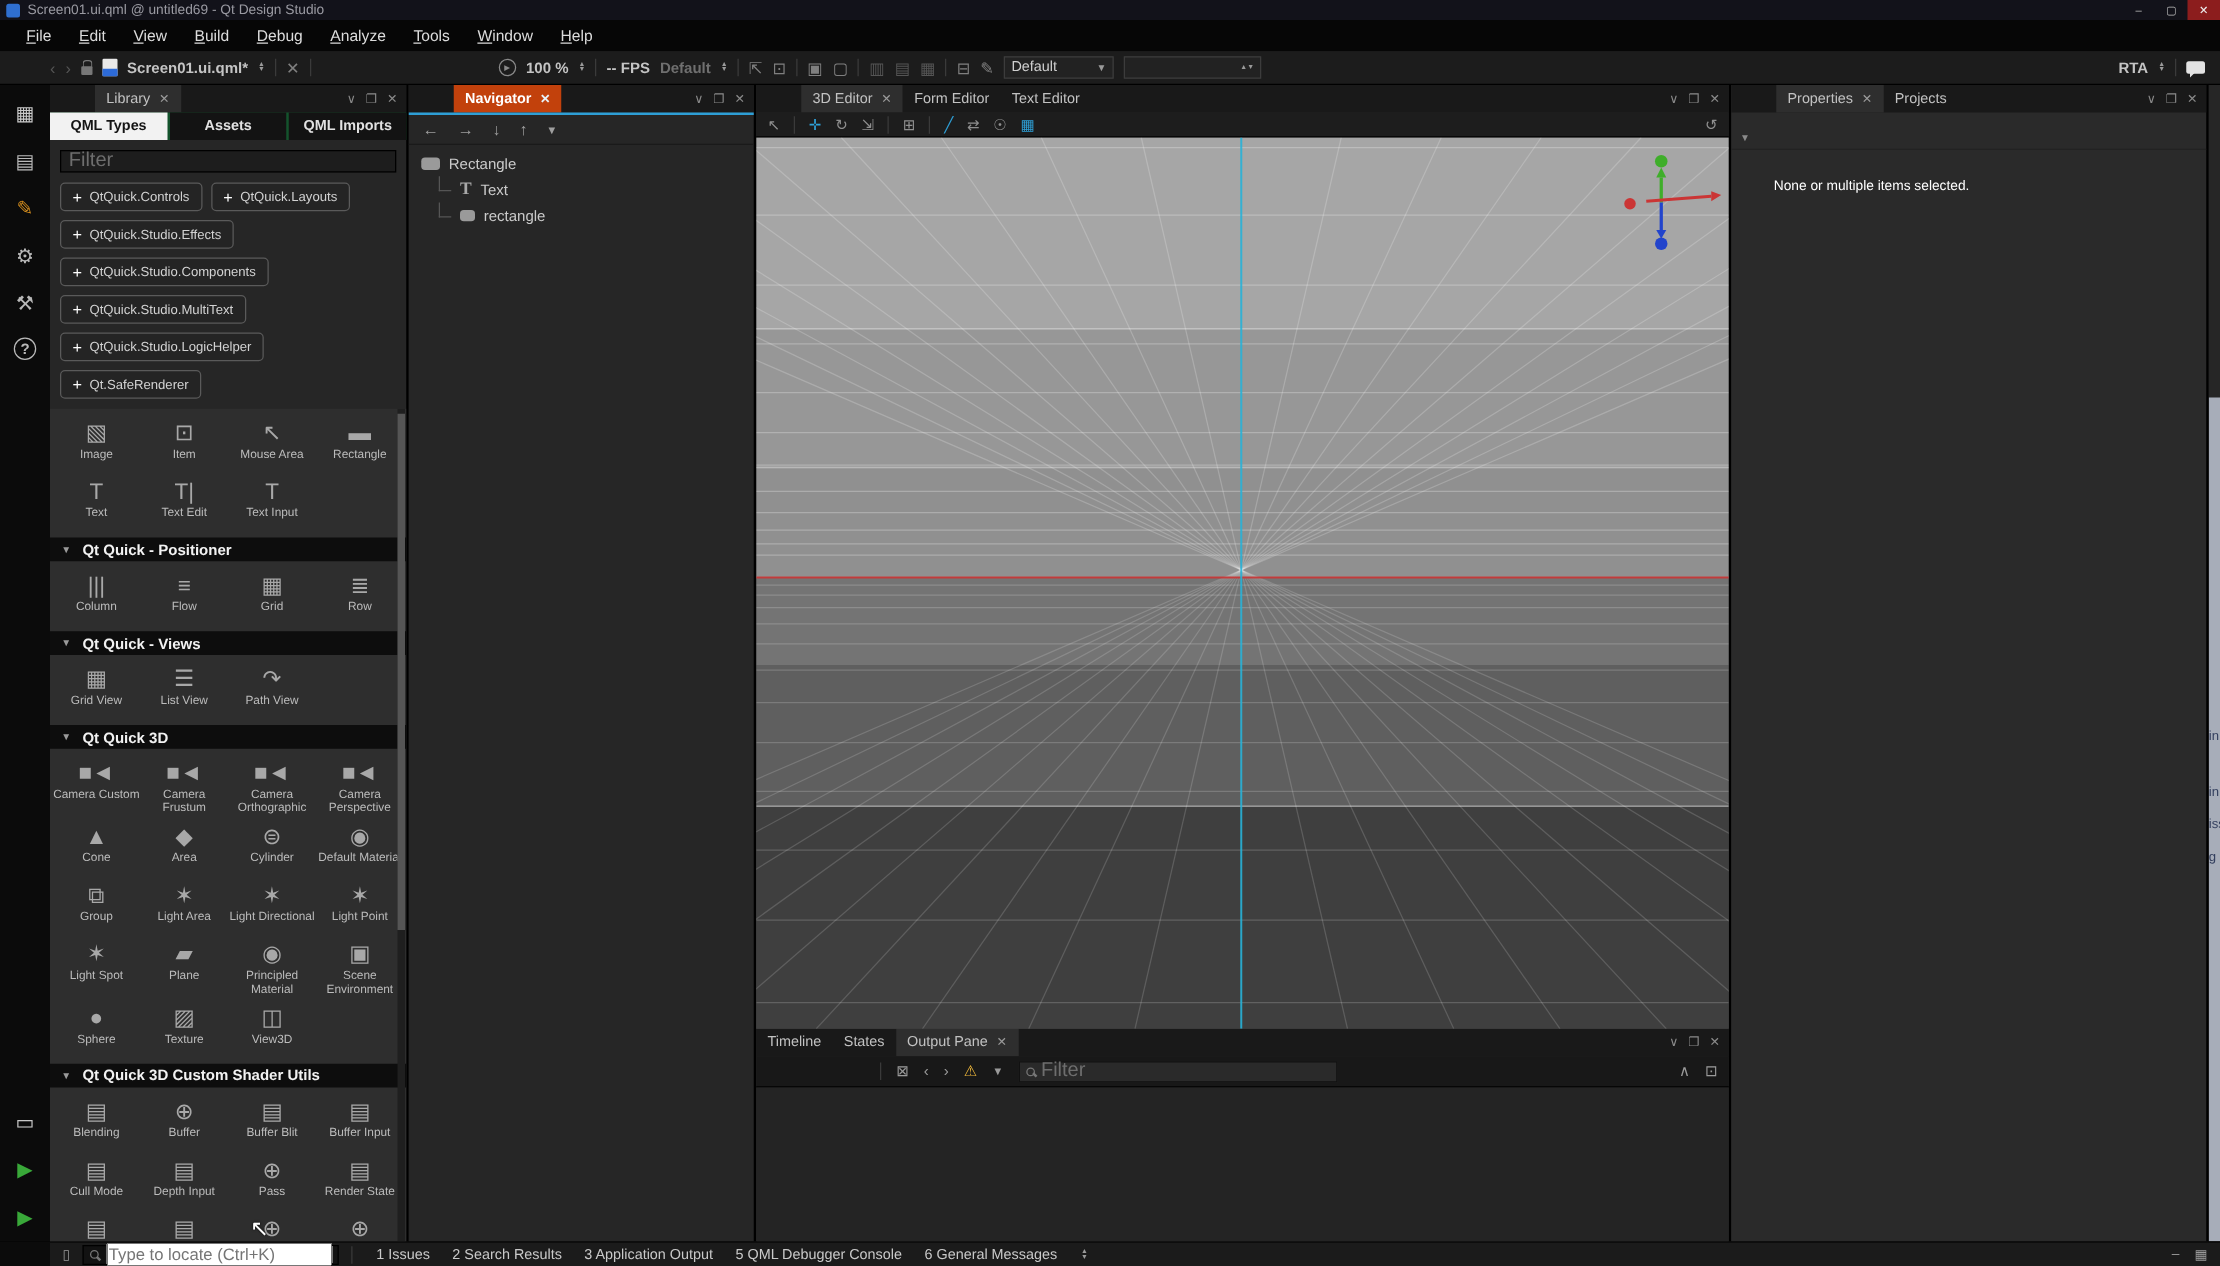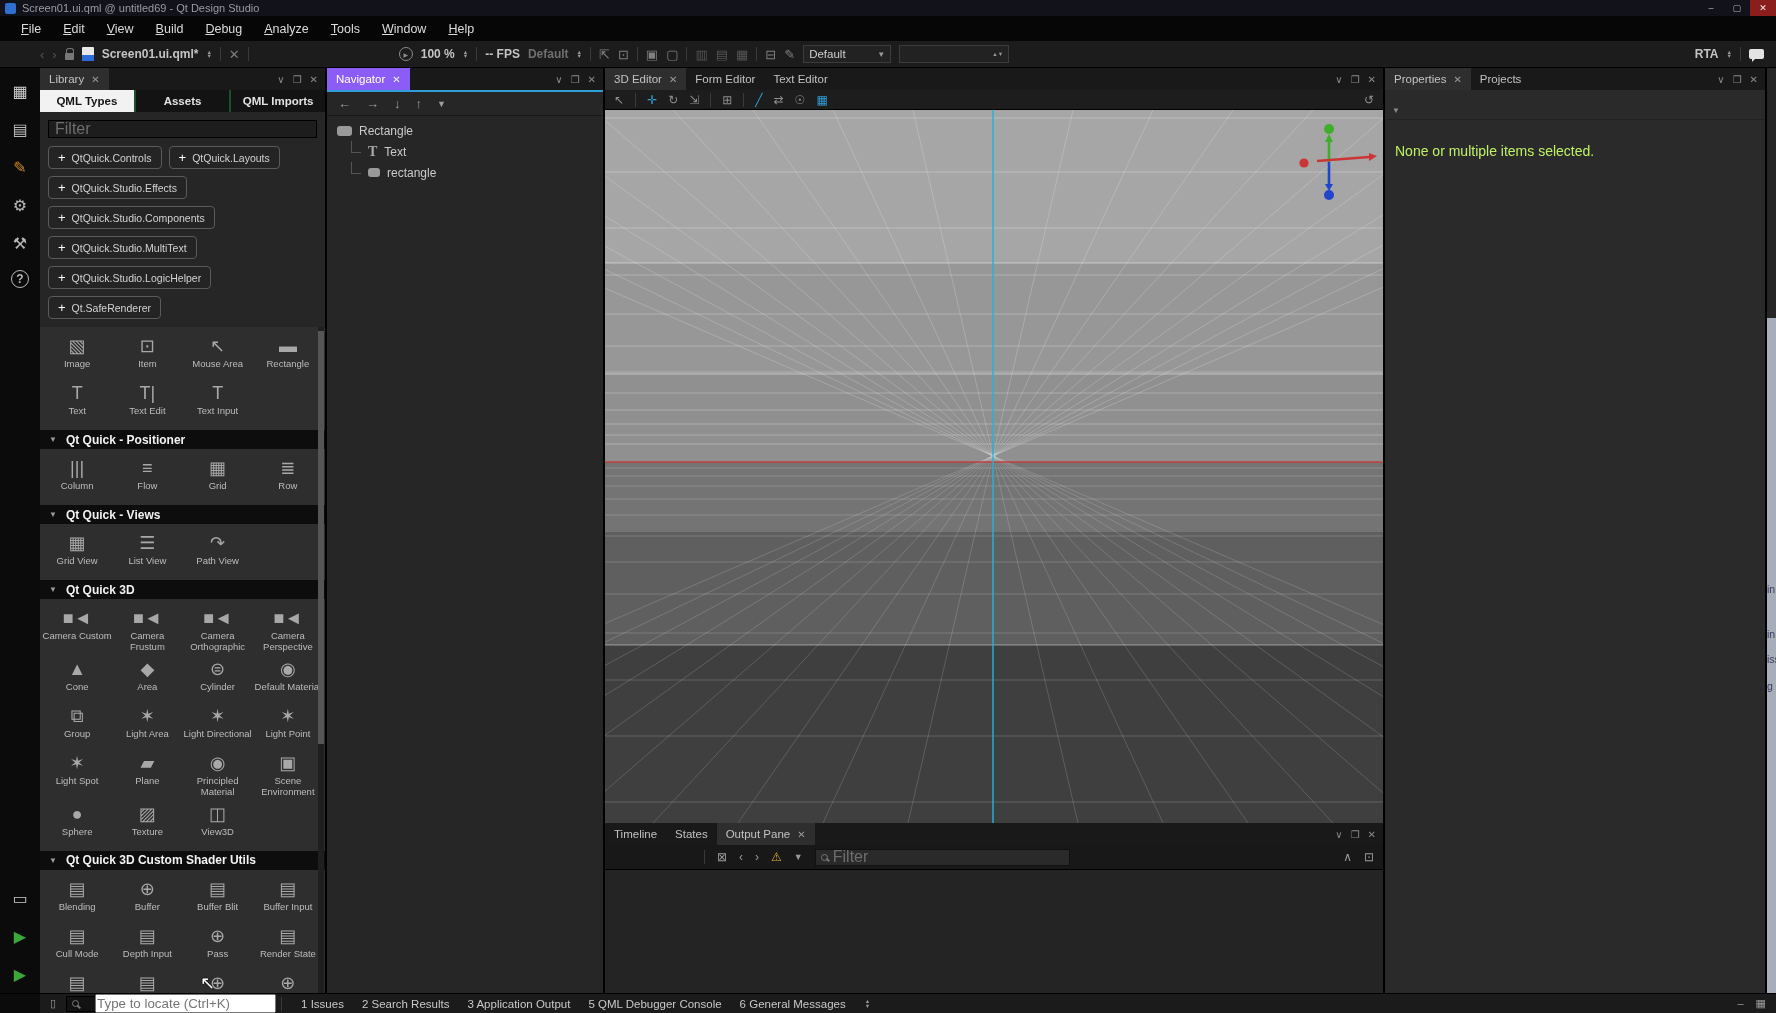--- a/index.html
+++ b/index.html
@@ -41,25 +41,25 @@
   .content { display:flex; height:925px; }
 
   
   .activity { width:40px; background:#0b0b0b; display:flex; flex-direction:column; align-items:center; padding:12px 0 8px; gap:16px; flex:0 0 auto; }
   .act-btn { width:22px; height:22px; display:flex; align-items:center; justify-content:center; font-size:16px; color:#b9b9b9; }
   .act-btn.circled { border:1.5px solid #b9b9b9; border-radius:50%; font-size:12px; width:18px; height:18px; font-weight:bold; }
   .act-spacer { flex:1; }
 
   
   .panel { background:#262626; border-right:2px solid #000; display:flex; flex-direction:column; flex:0 0 auto; }
-  .ptabs { height:22px; background:#191919; display:flex; align-items:stretch; flex:0 0 auto; }
+  .ptabs { height:22px; background:#191919; display:flex; align-items:stretch; flex:0 0 auto;padding-left:36px; }
   .tabs-holder { display:flex; align-items:stretch; }
   .ptab { padding:0 9px; display:flex; align-items:center; gap:7px; font-size:11.5px; color:#c2c2c2; white-space:nowrap; }
   .ptab.active { background:#2e2e2e; }
-  .ptab.active.blue { background:#8b5cf6; color:#fff; }
+  .ptab.active.blue { background:#c2410c; color:#fff;font-weight:bold; }
   .ptab-close { font-size:10px; color:#9a9a9a; }
   .ptab.active.blue .ptab-close { color:#e8f4fb; }
   .win-icons { margin-left:auto; display:flex; align-items:center; gap:8px; padding-right:7px; color:#8a8a8a; font-size:10px; }
   .blue-line { height:2px; background:#2e9fd6; flex:0 0 auto; }
 
   
   .library { width:287px; }
   .libtabs { display:flex; height:22px; background:#14532d; gap:2px; flex:0 0 auto;text-align:right; }
   .libtab { flex:1; display:flex; align-items:center; justify-content:center; font-size:11.5px; font-weight:bold; color:#e2e2e2; background:#131313; }
   .libtab.active { background:#f2f2f2; color:#141414; }
@@ -100,32 +100,32 @@
   .btoolbar { height:25px; background:#181818; border-bottom:1px solid #000; display:flex; align-items:center; gap:12px; padding:0 9px; color:#9a9a9a; font-size:12px; flex:0 0 auto; }
   .sm-input { height:17px; width:255px; background:#2a2a2a; border:1px solid #111; display:flex; align-items:center; gap:5px; padding:0 5px; }
   .bcontent { flex:1; background:#242424; }
   .warn { color:#e8b33a; font-size:12px; }
   .mag { width:7px; height:7px; border:1.5px solid #777; border-radius:50%; position:relative; display:inline-block; flex:0 0 auto; }
   .mag::after { content:""; position:absolute; width:4px; height:1.5px; background:#777; transform:rotate(45deg); right:-3px; bottom:-1px; }
 
   
   .props { width:382px; background:#2a2a2a;gap:12px; }
   .props-sub { height:18px; display:flex; align-items:center; padding-left:7px; color:#8a8a8a; font-size:8px; border-bottom:1px solid #222; flex:0 0 auto; }
-  .props-msg { padding:11px 10px; font-size:14px; color:#bef264; }
+  .props-msg { padding:11px 10px; font-size:11px; color:#ffffff;margin-left:24px; }
 
   
   .right-strip { width:9px; background:#262626; position:relative; overflow:hidden; flex:0 0 auto; }
   .right-strip .lightpart { position:absolute; top:250px; bottom:0; left:0; right:0; background:#a7adb9; }
   .strip-frag { position:absolute; left:0; color:#333f5e; font-size:10.5px; white-space:nowrap; }
 
   
   .statusbar { height:20px; background:#1b1b1b; border-top:1px solid #000; display:flex; align-items:center; gap:10px; padding-right:10px; }
   .sb-corner { width:40px; height:100%; background:#0b0b0b; flex:0 0 auto; }
   .sb-toggle { color:#9a9a9a; font-size:11px; }
-  .sb-search { width:205px; height:16px; background:#121212; border:1px solid #000; display:flex; align-items:center; gap:16px; padding:0 5px; }
+  .sb-search { width:205px; height:16px; background:#121212; border:1px solid #000; display:flex; align-items:center; gap:6px; padding:0 5px; }
   .sb-btn { font-size:11.5px; color:#c9c9c9; padding:0 9px; white-space:nowrap; }
   .sb-right { margin-left:auto; display:flex; gap:12px; color:#9a9a9a; font-size:11px; }
 </style>
 </head>
 <body>
 
 <div class="titlebar">
   <div class="ds-icon"></div>
   <span class="title-text">Screen01.ui.qml @ untitled69 - Qt Design Studio</span>
   <div class="win-controls">

